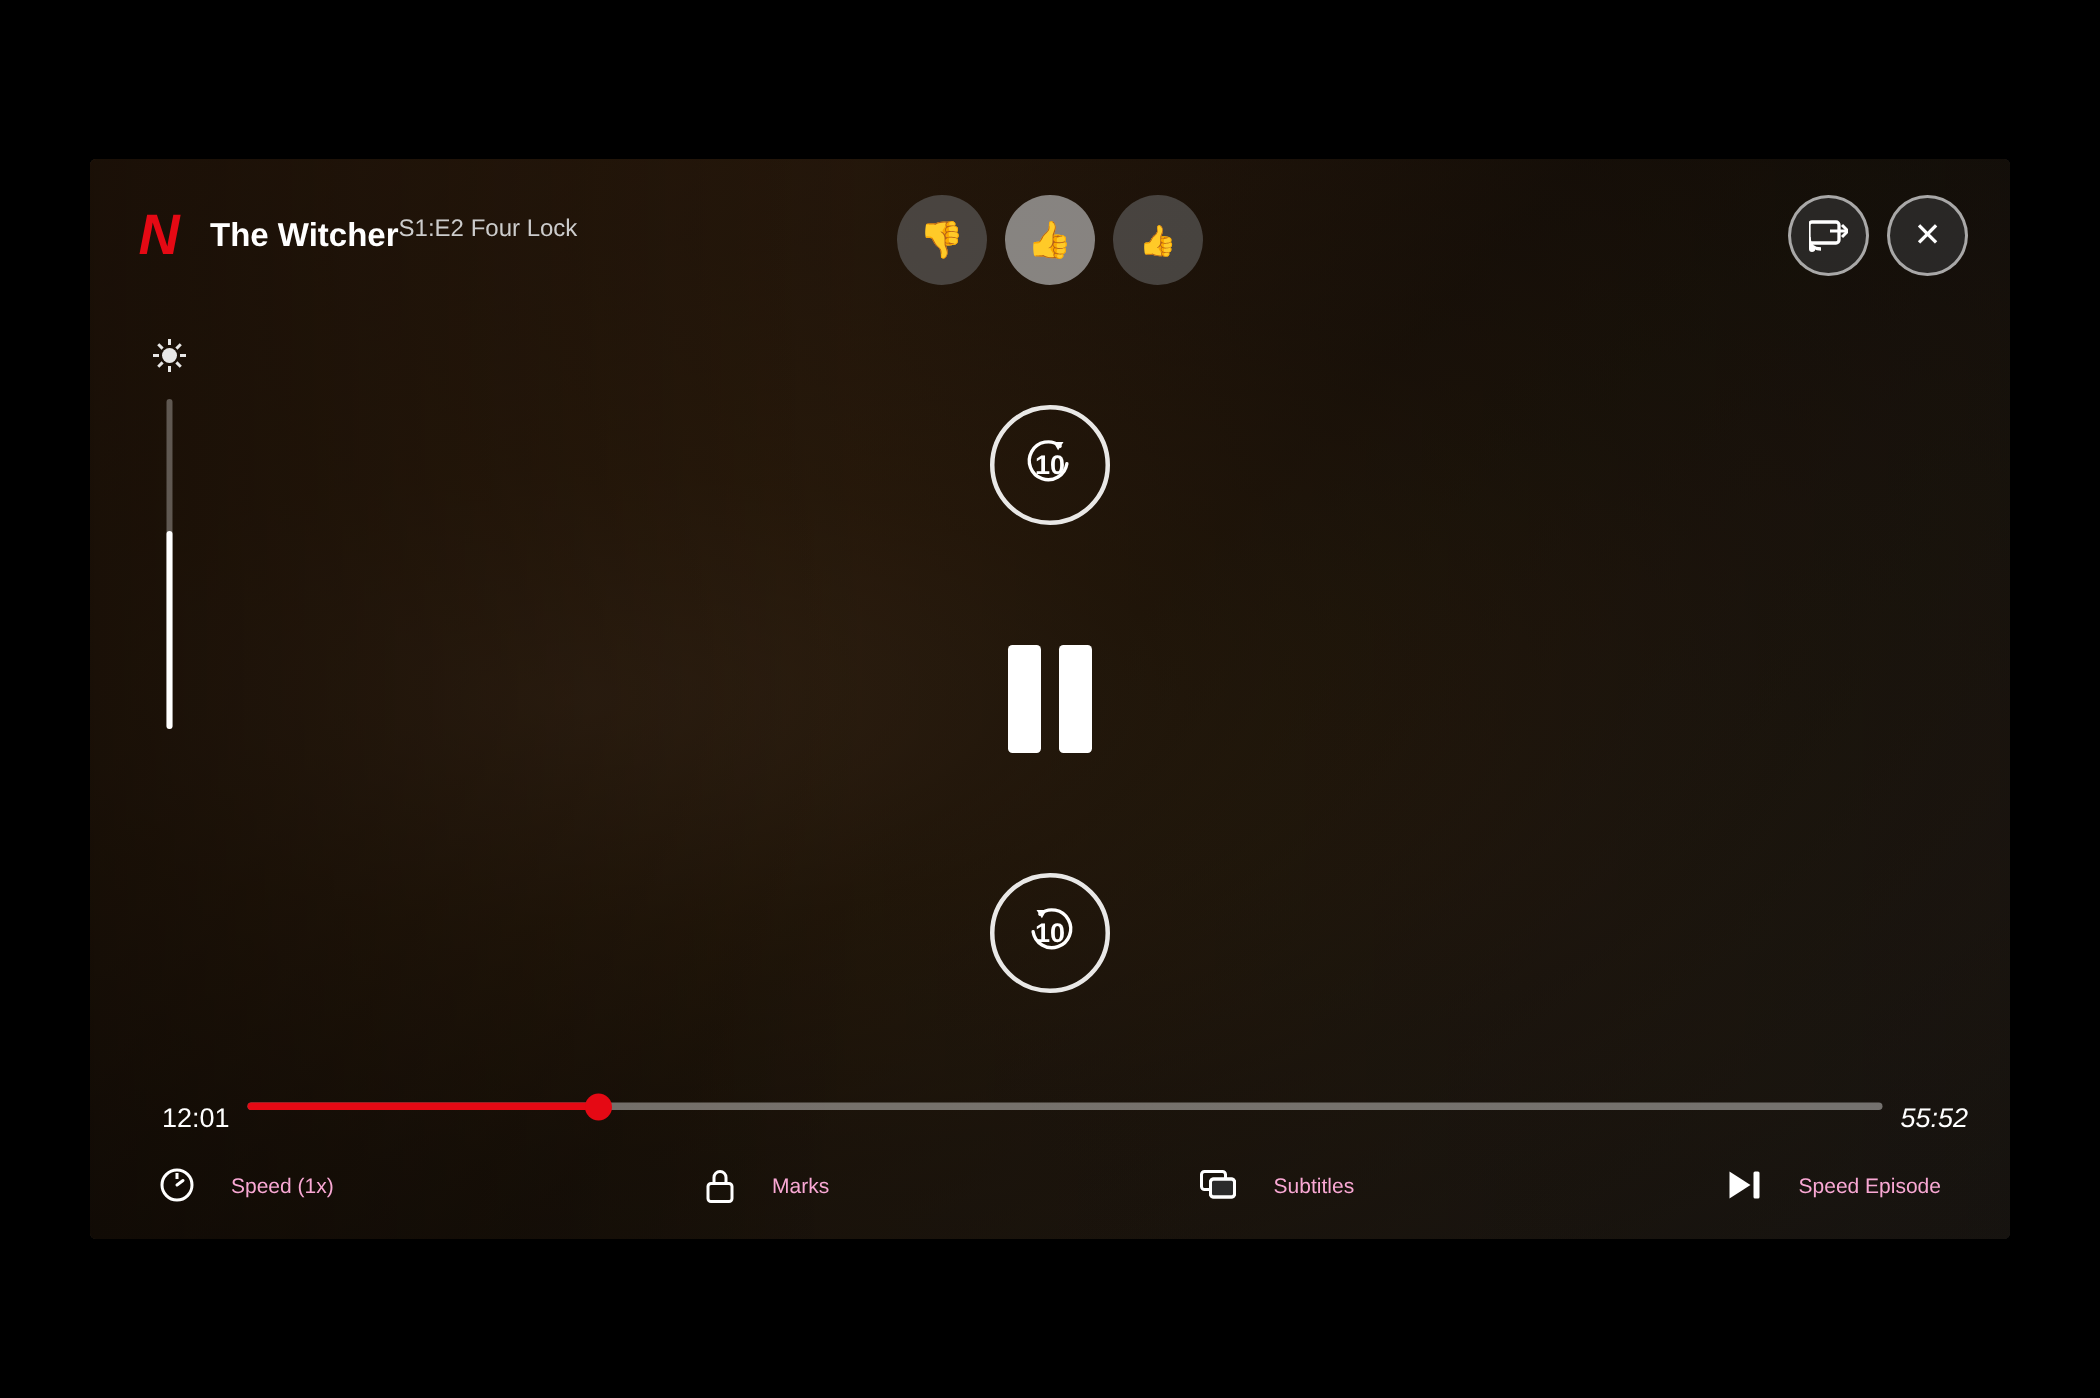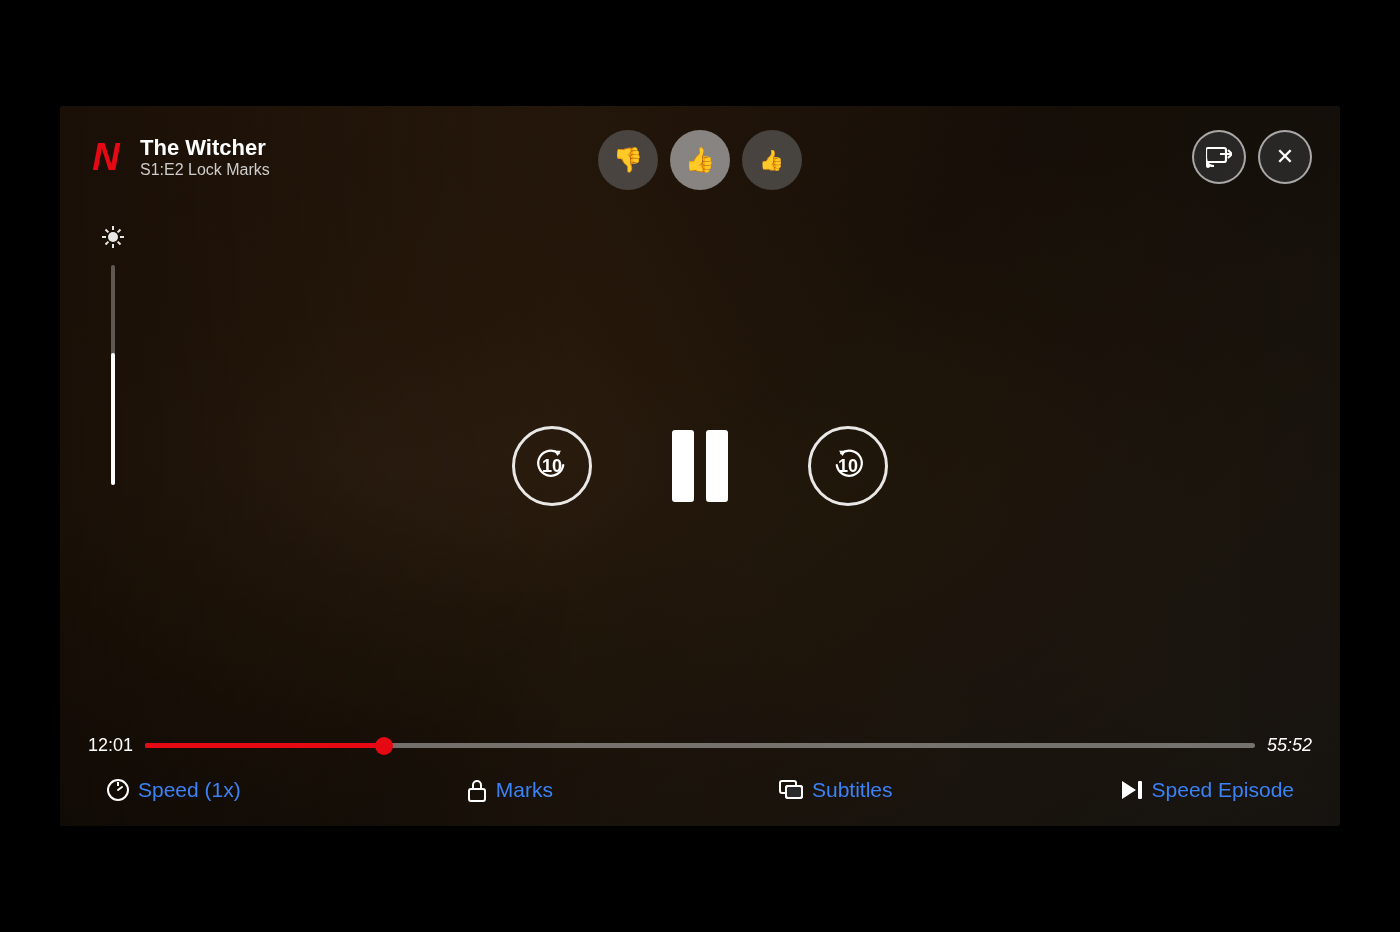--- a/index.html
+++ b/index.html
@@ -84,21 +84,21 @@
     .netflix-n {
       color: #E50914;
       font-size: 38px;
       font-weight: 900;
       font-style: italic;
       line-height: 1;
     }
 
     .show-info {
       display: flex;
-      flex-direction: column;
+      flex-direction: row;
     }
 
     .show-title {
       color: #fff;
       font-size: 22px;
       font-weight: 700;
       line-height: 1.2;
     }
 
     .show-episode {
@@ -195,20 +195,21 @@
     
     .center-controls {
       position: absolute;
       top: 50%;
       left: 50%;
       transform: translate(-50%, -50%);
       display: flex;
       align-items: center;
       gap: 80px;
       z-index: 3;
+      flex-direction: column;
     }
 
     .skip-btn {
       width: 80px;
       height: 80px;
       border-radius: 50%;
       border: 3px solid rgba(255,255,255,0.9);
       background: transparent;
       cursor: pointer;
       display: flex;
@@ -242,23 +243,24 @@
     }
 
     
     .bottom-area {
       padding: 0 28px 20px;
     }
 
     
     .timeline-row {
       display: flex;
-      align-items: center;
+      align-items: flex-start;
       gap: 1px;
       margin-bottom: 18px;
+      margin-left: 20px;
     }
 
     .time-label {
       color: #fff;
       font-size: 18px;
       font-weight: 500;
       min-width: 56px;
     }
 
     .time-end {
@@ -314,41 +316,42 @@
       padding: 4px 8px;
       white-space: nowrap;
     }
 
     .ctrl-icon {
       font-size: 22px;
       line-height: 1;
     }
 
     .ctrl-label {
-      font-size: 21px;
-      color: #3b82f6;
+      font-size: 14px;
+      color: #f9a8d4;
+      margin-left: 16px;
     }
   </style>
 </head>
 <body>
 
 <div class="player-container">
   <div class="video-scene"></div>
   <div class="video-bg"></div>
 
   <div class="overlay">
 
     <div class="top-bar">
       <div class="top-left">
         <div class="netflix-logo">
           <span class="netflix-n">N</span>
         </div>
         <div class="show-info">
           <span class="show-title">The Witcher</span>
-          <span class="show-episode">S1:E2  Lock Marks</span>
+          <span class="show-episode">S1:E2  Four Lock</span>
         </div>
       </div>
 
       <div class="top-center">
         <button class="rating-btn" title="Thumbs Down">
           <span>👎</span>
         </button>
         <button class="rating-btn active" title="Thumbs Up">
           <span>👍</span>
         </button>

